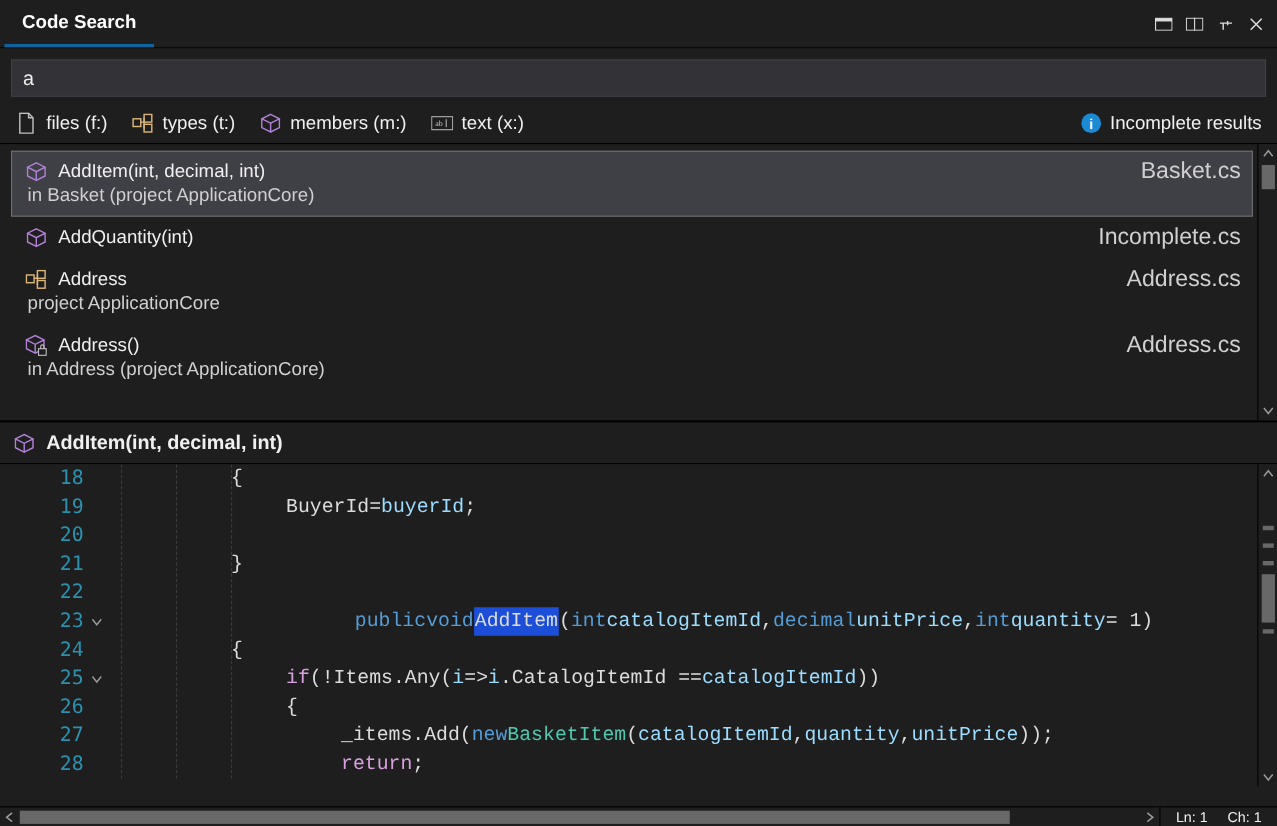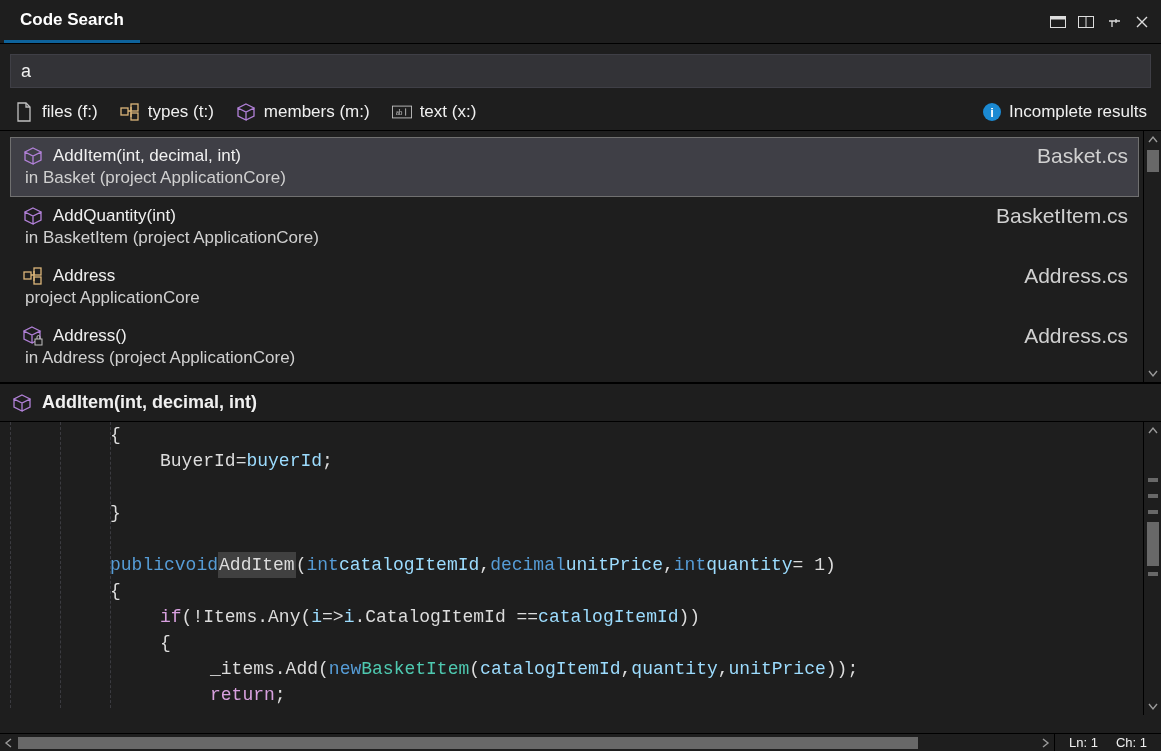--- a/index.html
+++ b/index.html
@@ -238,21 +238,21 @@
     height: 100%;
     border-left: 1px dashed #3b3b40;
   }
 
   
   .tok-kw   { color: #569cd6; }
   .tok-type { color: #4ec9b0; }
   .tok-id   { color: #dcdcdc; }
   .tok-var  { color: #9cdcfe; }
   .tok-punc { color: #dcdcdc; }
-  .tok-hi   { background: #404040; color: #dcdcdc; padding: 0 1px; }
+  .tok-hi   { background: #1d4ed8; color: #dcdcdc; padding: 0 1px; }
   .tok-brace{ color: #dcdcdc; }
   .tok-retn { color: #d8a0df; text-align: center; }
 
   
   .editor-vgutter {
     position: absolute;
     right: 0; top: 0; bottom: 18px;
     width: 18px;
     background: #1e1e1e;
     border-left: 1px solid #000;
@@ -414,23 +414,22 @@
         <div class="row2">in Basket (project ApplicationCore)</div>
       </div>
       <div class="item">
         <div class="row1">
           <span class="icon-sq ico-purple">
             <svg width="18" height="18" viewBox="0 0 18 18">
               <path d="M9 1 L17 5 L9 9 L1 5 Z M1 5 V13 L9 17 V9 M17 5 V13 L9 17" fill="none" stroke="currentColor" stroke-width="1.3"></path>
             </svg>
           </span>
           <span>AddQuantity(int)</span>
-          <span class="filename">BasketItem.cs</span>
+          <span class="filename">Incomplete.cs</span>
         </div>
-        <div class="row2">in BasketItem (project ApplicationCore)</div>
       </div>
       <div class="item">
         <div class="row1">
           <span class="icon-sq ico-yellow">
             <svg width="20" height="18" viewBox="0 0 20 18">
               <rect x="1" y="5" width="7" height="7" fill="none" stroke="currentColor" stroke-width="1.3"></rect>
               <rect x="11" y="1" width="7" height="7" fill="none" stroke="currentColor" stroke-width="1.3"></rect>
               <rect x="11" y="10" width="7" height="7" fill="none" stroke="currentColor" stroke-width="1.3"></rect>
               <path d="M8 8 H11 M11 4 V14" stroke="currentColor" stroke-width="1.3"></path>
             </svg>
@@ -474,20 +473,39 @@
 <div class="previewhdr">
   <span class="icon-sq ico-purple">
     <svg width="18" height="18" viewBox="0 0 18 18">
         <path d="M9 1 L17 5 L9 9 L1 5 Z M1 5 V13 L9 17 V9 M17 5 V13 L9 17" fill="none" stroke="currentColor" stroke-width="1.3"></path>
       </svg>
   </span>
   <span>AddItem(int, decimal, int)</span>
 </div>
 
 <div class="editorwrap">
+  <div class="editor-gutter" id="gutter" style="height: 286px;">
+      <div class="lineno" style="top: 0px;">18</div>
+      <div class="lineno" style="top: 26px;">19</div>
+      <div class="lineno" style="top: 52px;">20</div>
+      <div class="lineno" style="top: 78px;">21</div>
+      <div class="lineno" style="top: 104px;">22</div>
+      <div class="lineno" style="top: 130px;">23</div>
+      <div class="foldglyph" style="top: 137px;"><svg width="12" height="12" viewBox="0 0 12 12">
+          <path d="M2 3 L6 8 L10 3" fill="none" stroke="currentColor" stroke-width="1.3"></path>
+        </svg></div>
+      <div class="lineno" style="top: 156px;">24</div>
+      <div class="lineno" style="top: 182px;">25</div>
+      <div class="foldglyph" style="top: 189px;"><svg width="12" height="12" viewBox="0 0 12 12">
+          <path d="M2 3 L6 8 L10 3" fill="none" stroke="currentColor" stroke-width="1.3"></path>
+        </svg></div>
+      <div class="lineno" style="top: 208px;">26</div>
+      <div class="lineno" style="top: 234px;">27</div>
+      <div class="lineno" style="top: 260px;">28</div>
+    </div>
   <div class="code" id="codepane" style="height: 286px;">
     <div class="guide" style="left:10px;"></div>
     <div class="guide" style="left:60px;"></div>
     <div class="guide" style="left:110px;"></div>
   <div class="codeline" style="position: absolute; top: 0px; left: 0px; right: 0px;">
         <span style="display:inline-block;width:110px"></span>
         <span class="tok-brace">{</span>
       </div>
       <div class="codeline" style="position: absolute; top: 26px; left: 0px; right: 0px;">
         <span style="display:inline-block;width:160px"></span>
@@ -499,21 +517,21 @@
       <div class="codeline" style="position: absolute; top: 52px; left: 0px; right: 0px;">
         <span style="display:inline-block;width:10px"></span>
       </div>
       <div class="codeline" style="position: absolute; top: 78px; left: 0px; right: 0px;">
         <span style="display:inline-block;width:110px"></span>
         <span class="tok-brace">}</span>
       </div>
       <div class="codeline" style="position: absolute; top: 104px; left: 0px; right: 0px;">
         <span style="display:inline-block;width:10px"></span>
       </div>
-      <div class="codeline" style="position: absolute; top: 130px; left: 0px; right: 0px;">
+      <div class="codeline" style="position: absolute; top: 130px; left: 0px; right: 0px; justify-content: center;">
         <span style="display:inline-block;width:110px"></span>
         <span class="tok-kw">public </span>
         <span class="tok-kw">void </span>
         <span class="tok-hi">AddItem</span>
         <span class="tok-punc">(</span>
         <span class="tok-kw">int </span>
         <span class="tok-var">catalogItemId</span>
         <span class="tok-punc">, </span>
         <span class="tok-kw">decimal </span>
         <span class="tok-var">unitPrice</span>

